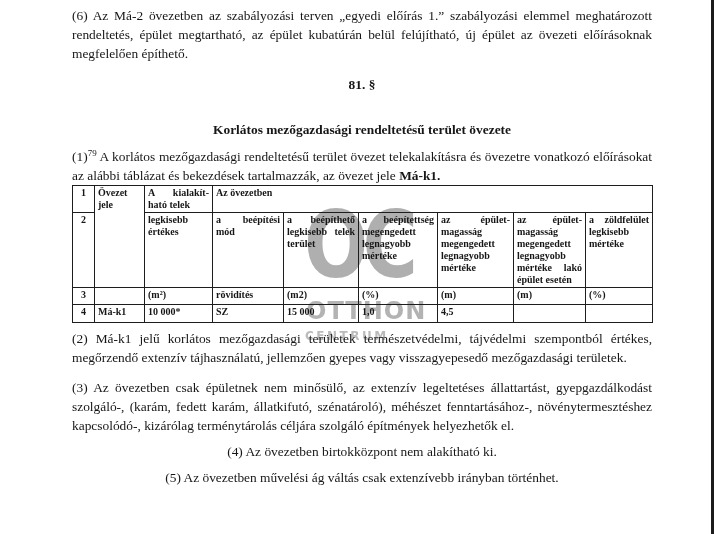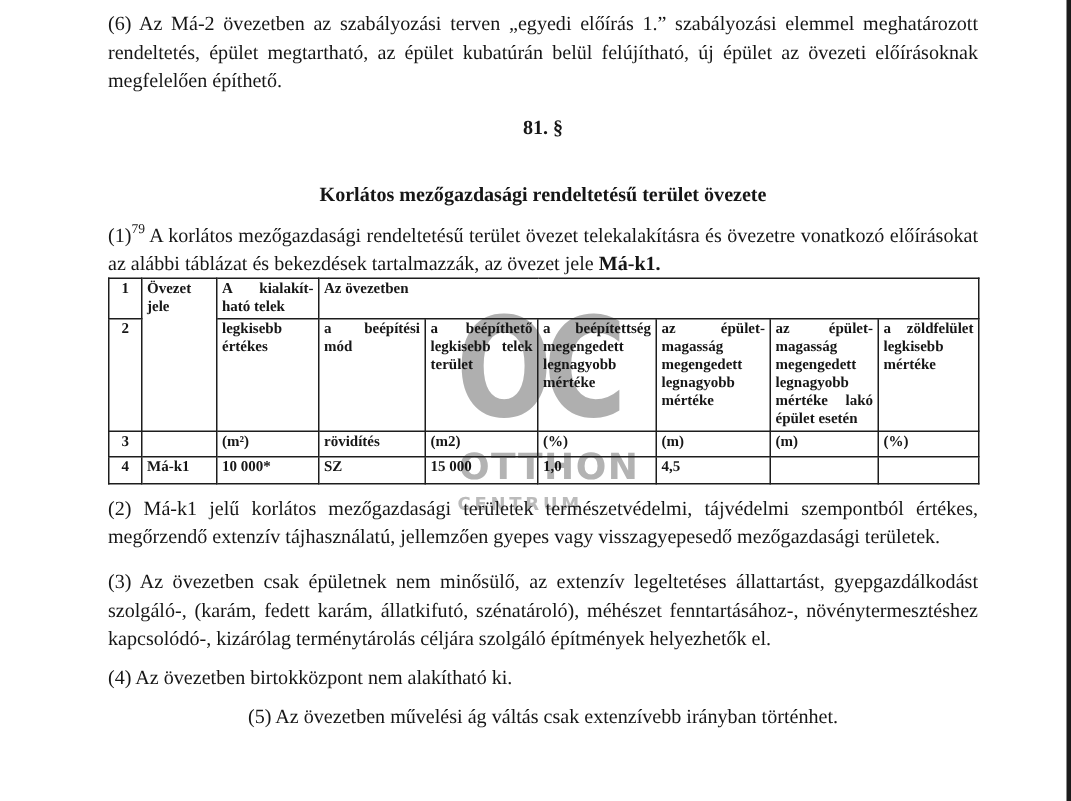--- a/index.html
+++ b/index.html
@@ -33,21 +33,21 @@
   }
   .p6{margin-top:-6px;}
   .sec-num{margin-top:12px;text-align:center;font-weight:bold;}
   .sec-title{margin-top:26px;text-align:center;font-weight:bold;}
   .p1{margin-top:8px;}
   .p1 sup{font-size:9px;line-height:0;}
   .p1 b{font-weight:bold;}
   .note{margin-top:6px;font-style:italic;}
   .p2{margin-top:6px;}
   .p3{margin-top:11px;}
-  .p4{margin-top:7px;text-align:left;}
+  .p4{margin-top:7px;text-align:center;}
   .p5{margin-top:7px;text-align:center;}
   
   table.zoning{
     border-collapse:collapse;table-layout:fixed;width:580px;
     font-size:10px;line-height:12px;font-weight:bold;margin-top:0;
   }
   table.zoning td{
     border:1px solid #1d1d1d;vertical-align:top;
     padding:1px 3px;overflow:hidden;word-wrap:break-word;
   }

